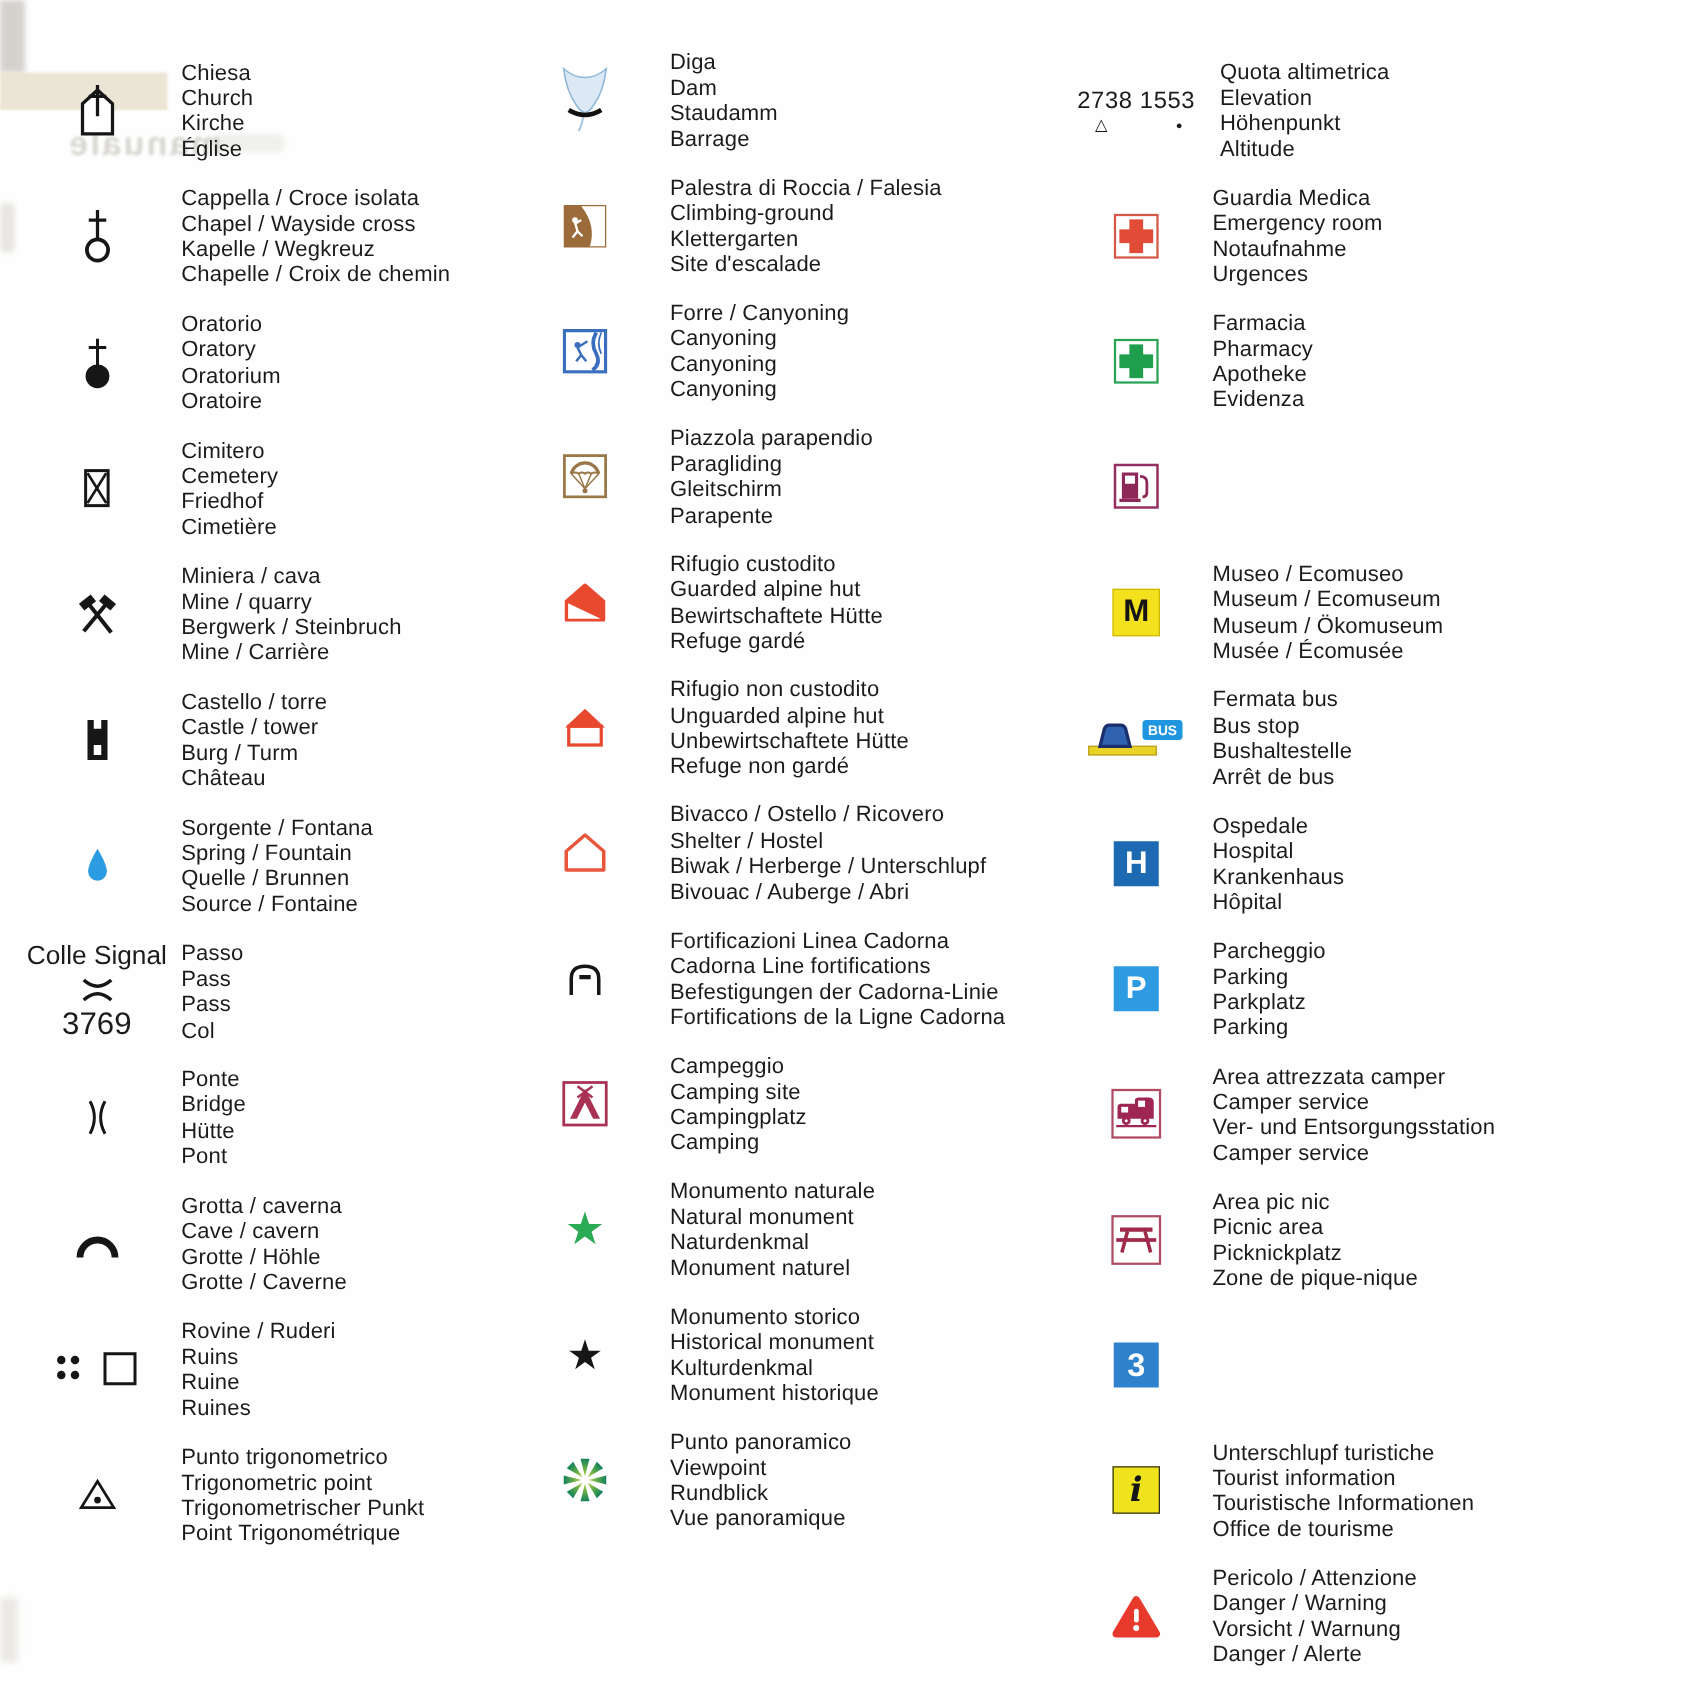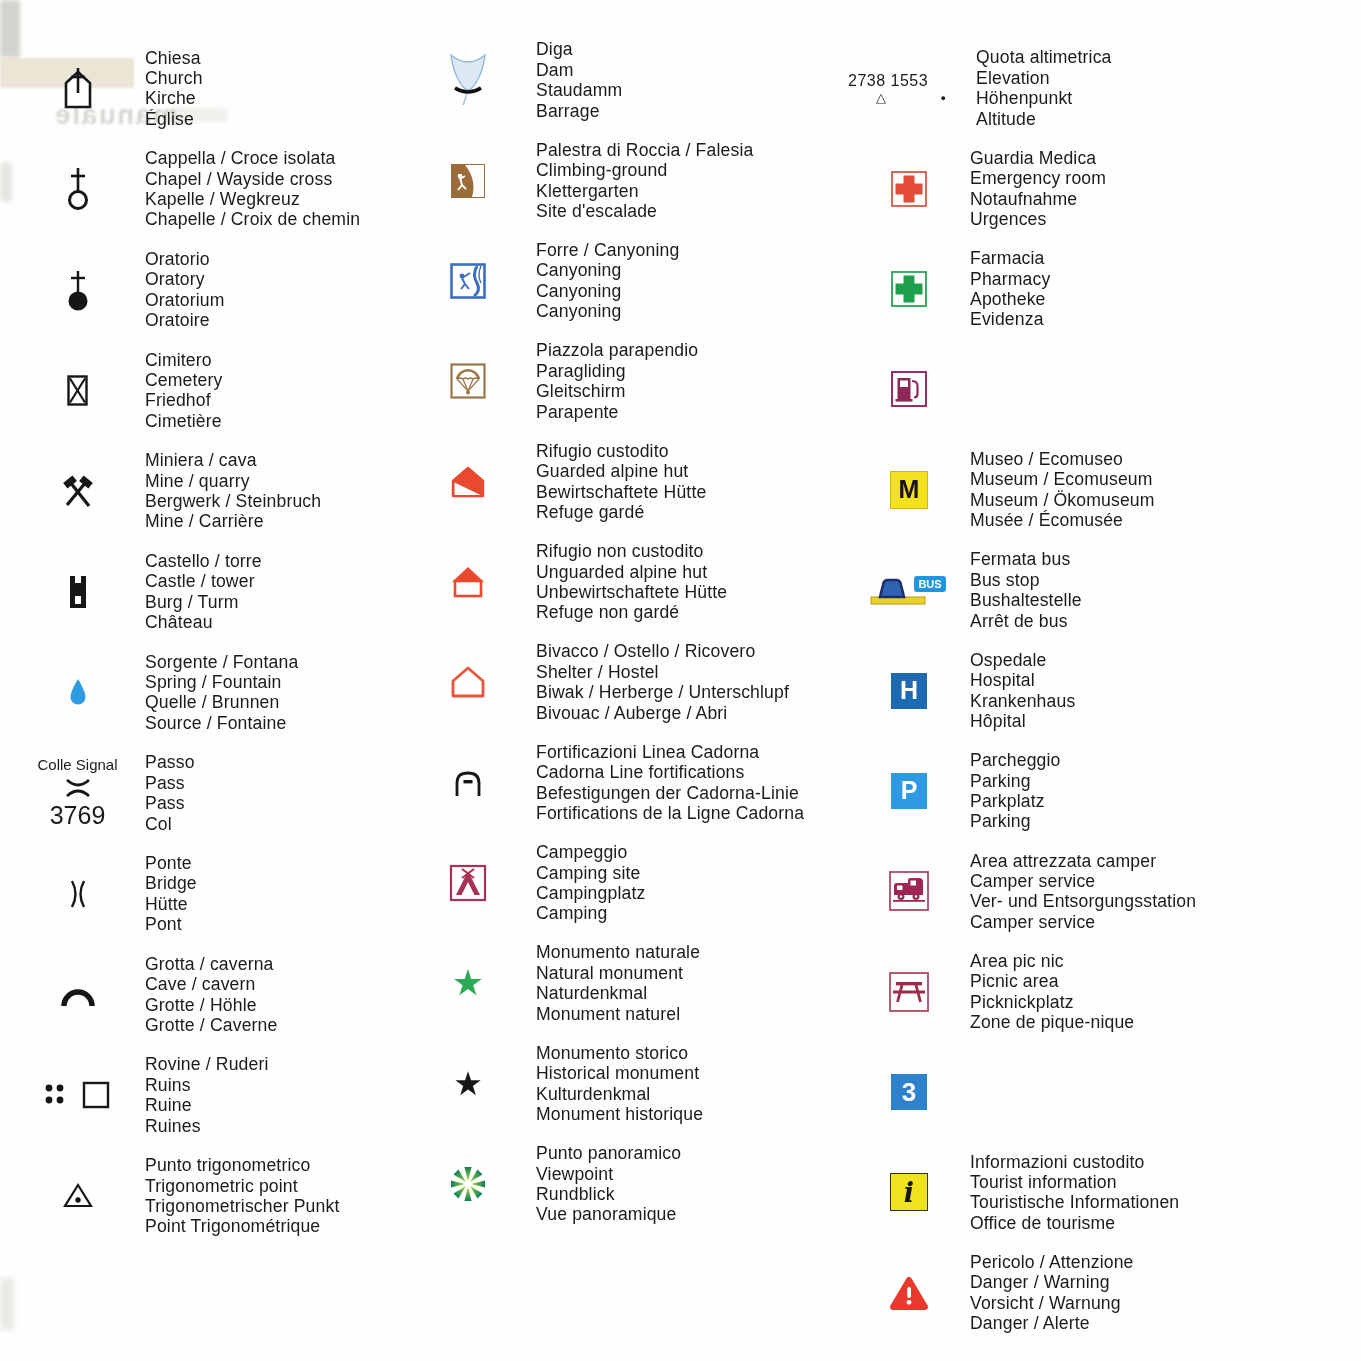--- a/index.html
+++ b/index.html
@@ -15,28 +15,28 @@
   #col1 .row{height:100.7px}
   #col2 .row{height:100.35px}
   #col3 .row{height:100.4px}
   .ic{flex:0 0 135px;display:flex;align-items:center;justify-content:center}
   #col2 .ic{flex-basis:136px}
   #col3 .ic{flex-basis:122px}
   .tx{font-size:17.6px;line-height:20.4px;letter-spacing:.15px;white-space:nowrap}
   .ln{height:20.4px}
   
   .pass-ic{flex-direction:column;gap:2px}
-  .pass-name{font-size:15px}
+  .pass-name{font-size:21px}
   .pass-elev{font-size:25px}
   .bigstar{font-size:36px;line-height:36px}
   .star-black{font-size:33px;line-height:33px;color:#161616}
   .star-green{color:#2bab55}
   
   .elev-ic{flex-direction:column;align-items:stretch;padding-right:6px}
-  .elev-nums{font-size:16px;letter-spacing:.5px;white-space:nowrap}
+  .elev-nums{font-size:19px;letter-spacing:.5px;text-align:center;white-space:nowrap}
   .elev-syms{display:flex;justify-content:space-between;padding:1px 24px 0 28px;font-size:13px;line-height:14px}
   .elev-syms .dot{font-size:9px;line-height:14px}
   .sq-letter{width:36px;height:36px;display:flex;align-items:center;justify-content:center;
     color:#fff;font-weight:700;font-size:25px}
   .sq-hospital{background:#1d6ab2}
   .sq-parking{background:#2d9ae2}
   .sq-bancomat{background:#2e82cc;font-size:26px}
   .sq-museum{background:#f4e11e;color:#151515;border:1px solid #cdb90e}
   .sq-info{background:#efe31e;color:#151515;border:1.5px solid #33321c;
     font-family:"DejaVu Serif",serif;font-style:italic;font-weight:700;font-size:27px}
@@ -637,21 +637,21 @@
     <div class="ic">
       <div class="sq-letter sq-bancomat">3</div>
     </div>
   </div>
 
   <div class="row">
     <div class="ic">
       <div class="sq-letter sq-info">i</div>
     </div>
     <div class="tx">
-        <div class="ln">Informazioni custodito</div>
+        <div class="ln">Unterschlupf turistiche</div>
         <div class="ln">Tourist information</div>
         <div class="ln">Touristische Informationen</div>
         <div class="ln">Office de tourisme</div>
       </div>
   </div>
 
   <div class="row">
     <div class="ic">
       <svg width="40" height="36" viewBox="0 0 40 36">
         <polygon points="20,5 36,32 4,32" fill="#e83a2c" stroke="#e83a2c" stroke-width="6" stroke-linejoin="round"></polygon>

